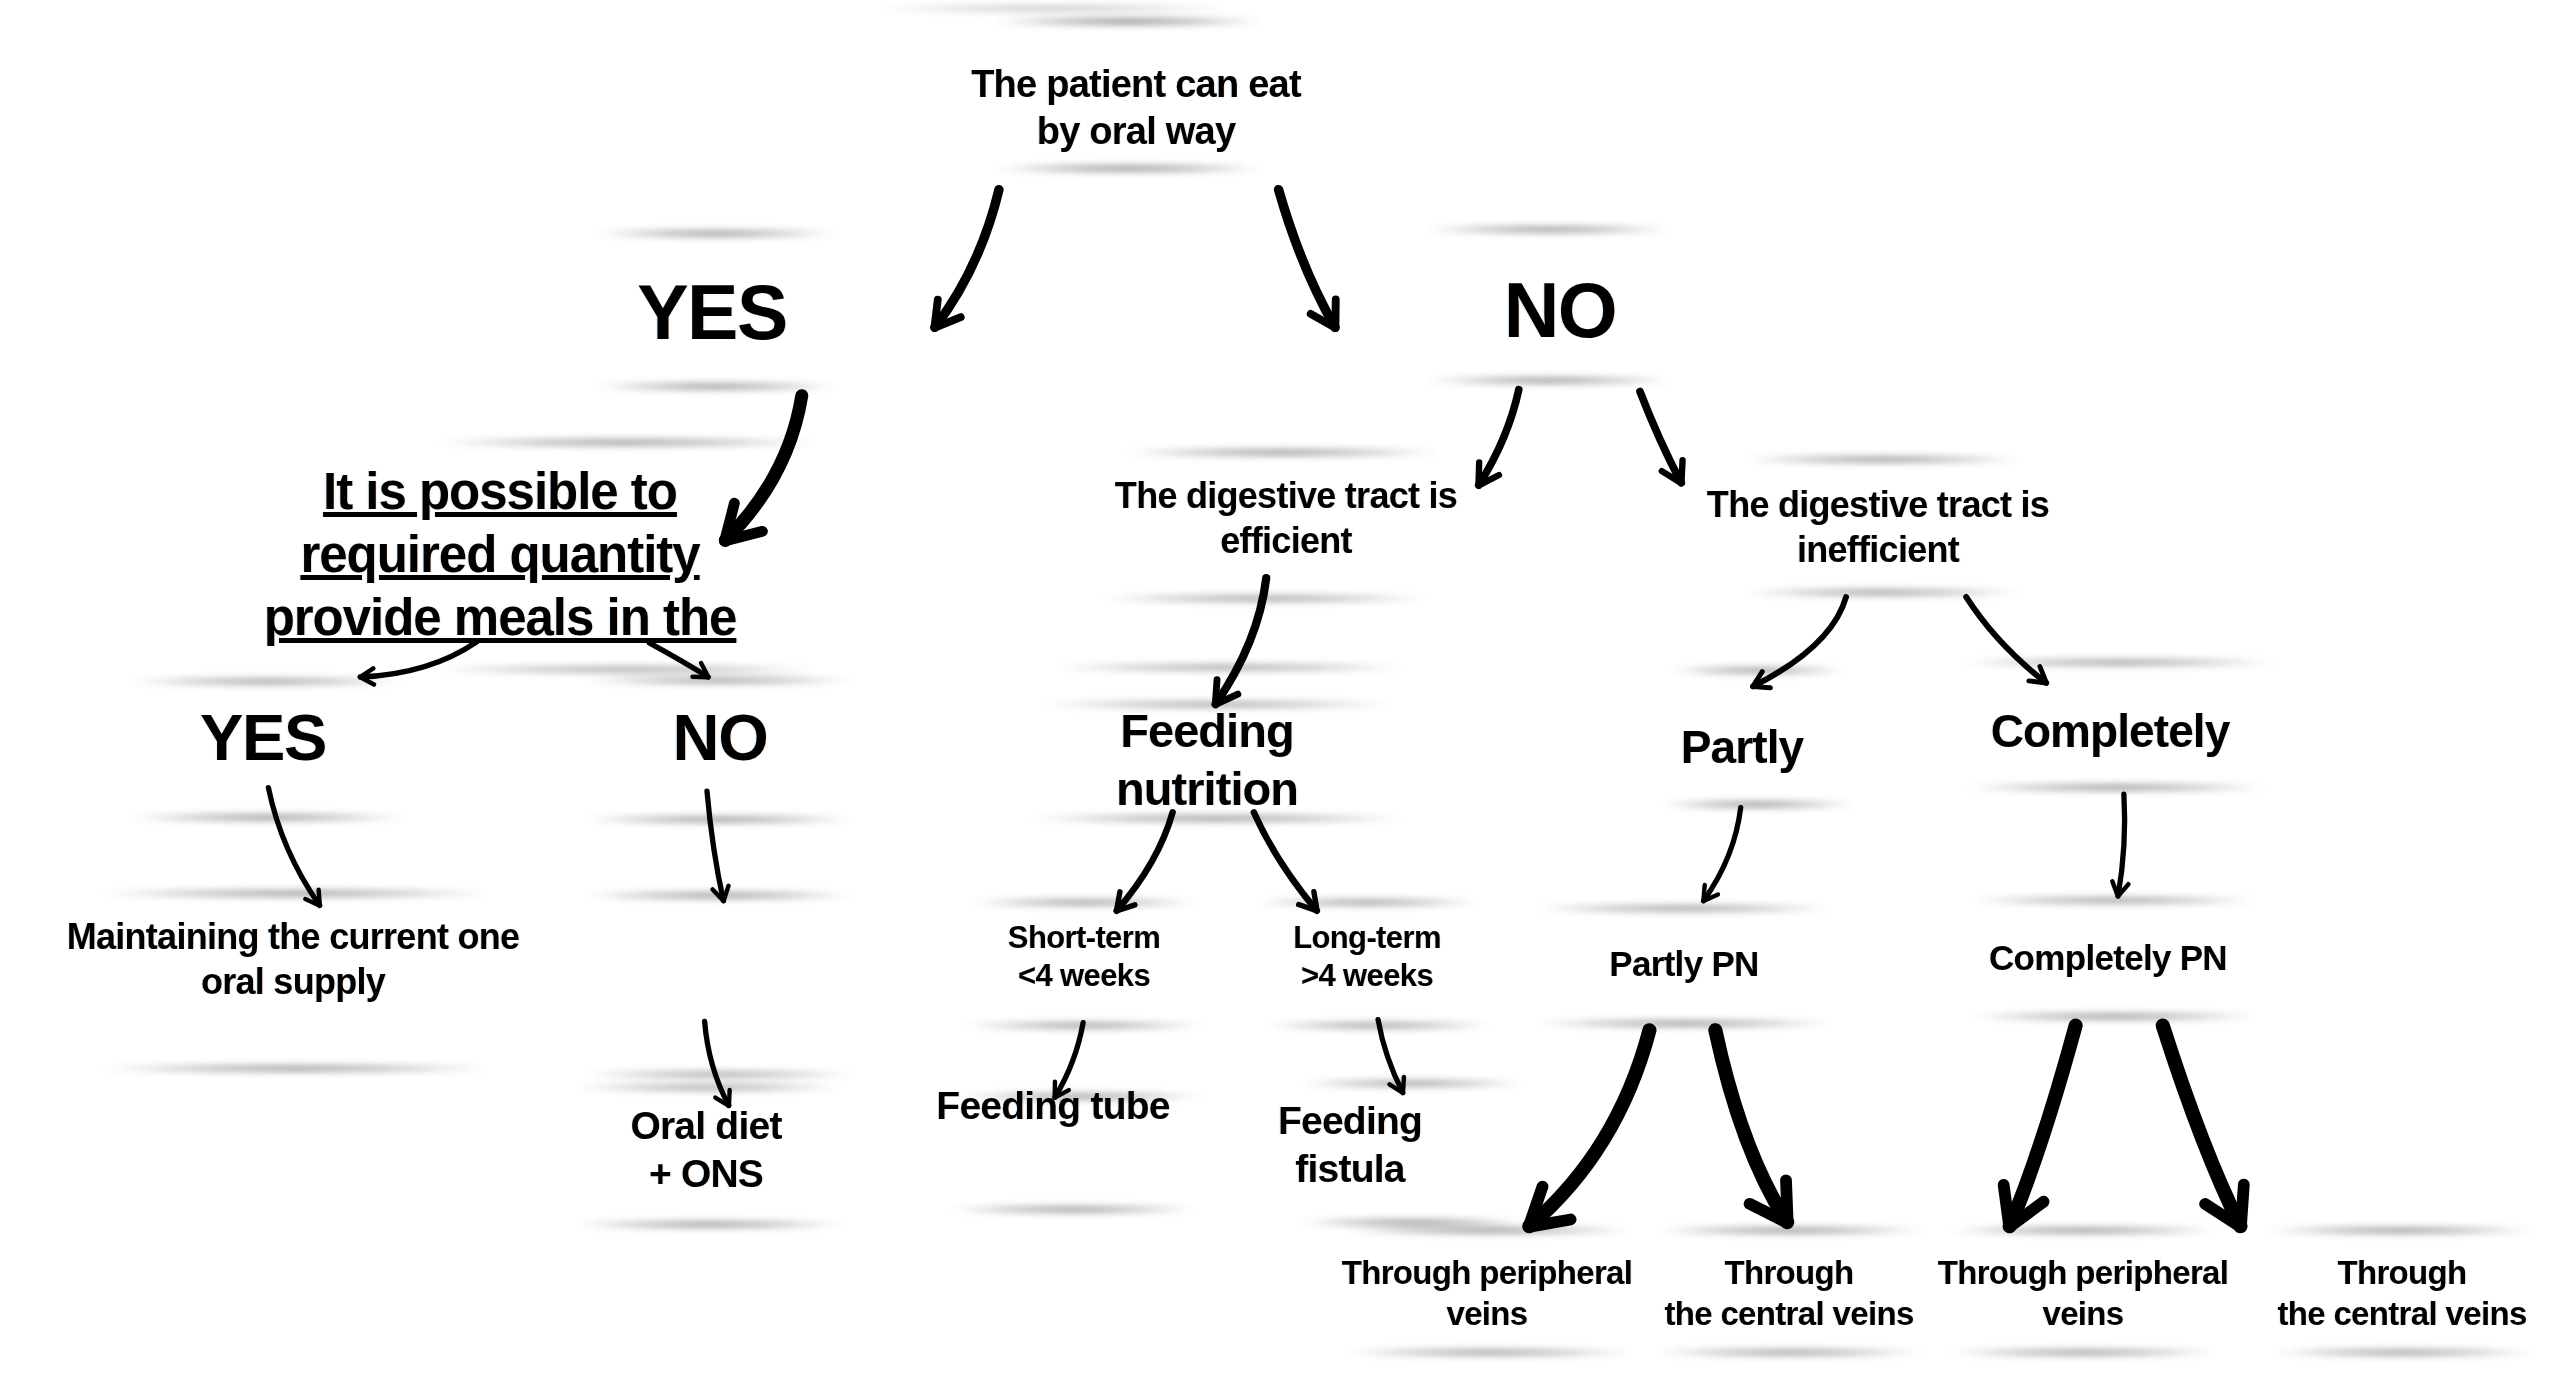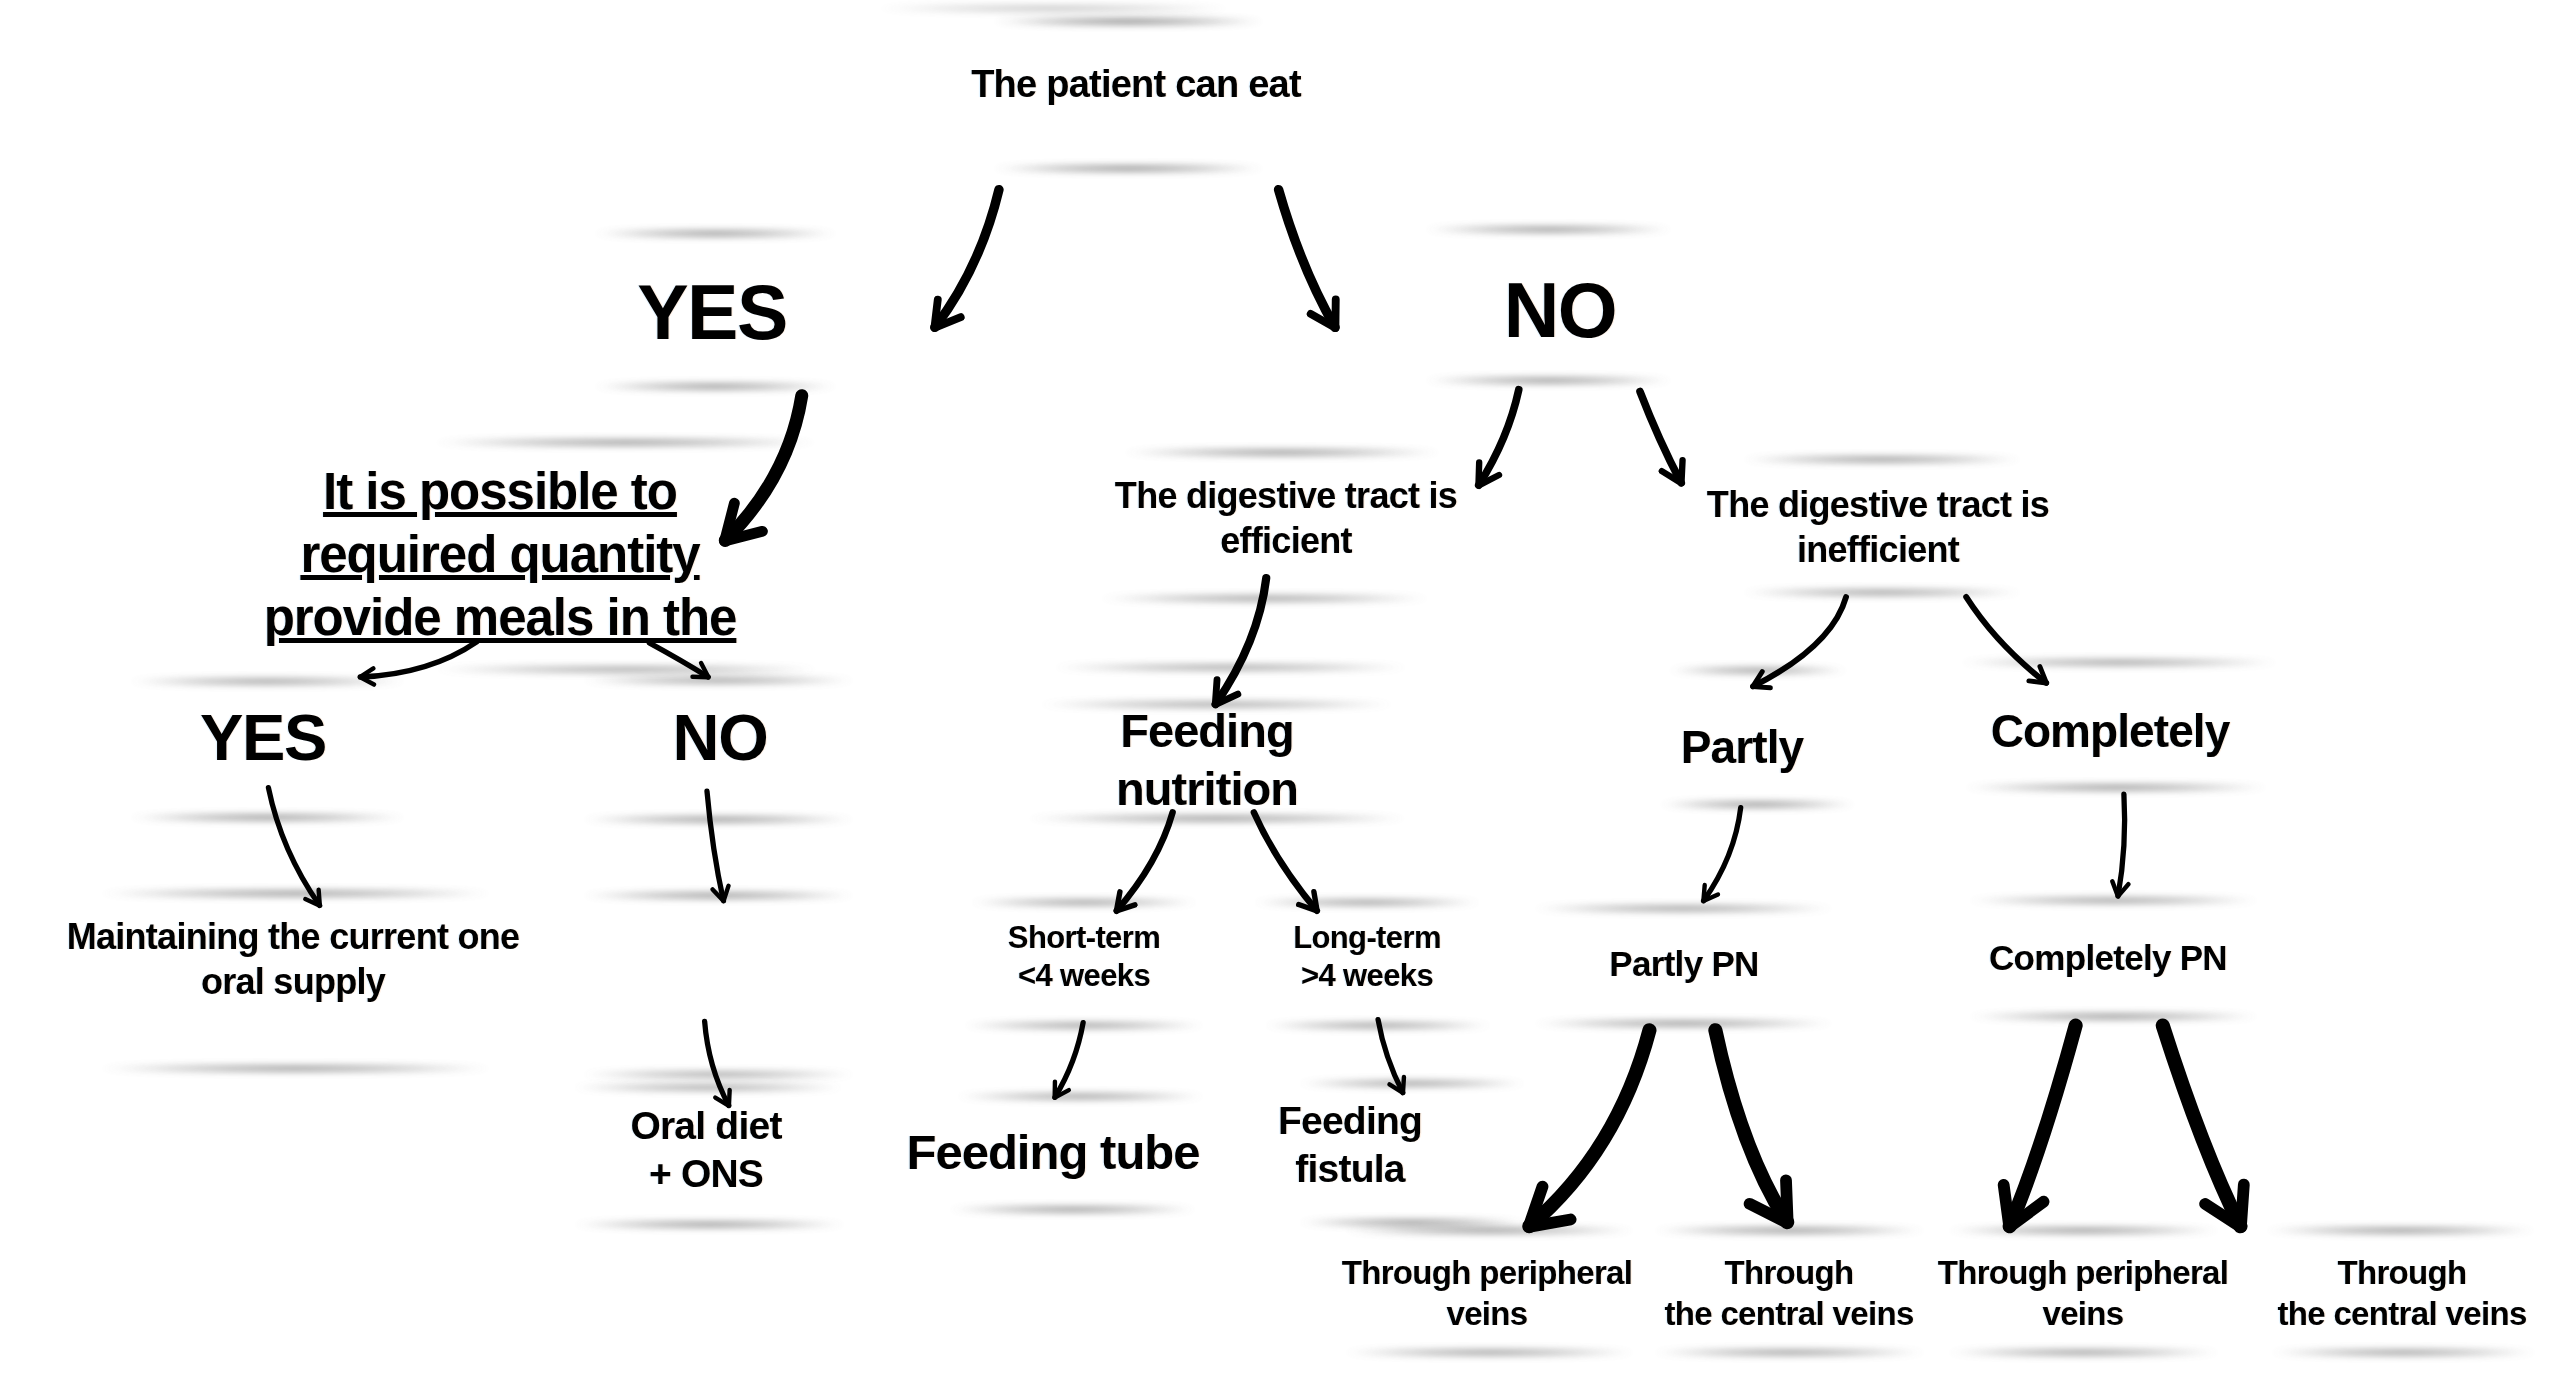--- a/index.html
+++ b/index.html
@@ -102,20 +102,21 @@
     <path class="a9" d="M2957 1372 Q2947 1455 2894 1530" marker-end="url(#ah)"></path>
     <path class="a9" d="M3608 1349 Q3613 1437 3598 1522" marker-end="url(#ah)"></path>
     <path class="a24" d="M2802 1750 Q2748 1955 2598 2083" marker-end="url(#ah)"></path>
     <path class="a24" d="M2914 1750 Q2958 1955 3036 2076" marker-end="url(#ah)"></path>
     <path class="a24" d="M3526 1742 Q3468 1955 3414 2083" marker-end="url(#ah)"></path>
     <path class="a24" d="M3674 1742 Q3742 1955 3806 2083" marker-end="url(#ah)"></path>
   </svg>
 
   <div class="node" style="left:1136px;top:61px;font-size:38px;">
     <div>The patient can eat</div>
+    <div>by oral way</div>
   </div>
 
   <div class="node" style="left:712px;top:265px;font-size:77px;">
     <div>YES</div>
   </div>
 
   <div class="node" style="left:1560px;top:263px;font-size:77px;">
     <div>NO</div>
   </div>
 
@@ -157,21 +158,21 @@
   <div class="node" style="left:1084px;top:919px;font-size:31px;">
     <div>Short-term</div>
     <div>&lt;4 weeks</div>
   </div>
 
   <div class="node" style="left:1367px;top:919px;font-size:31px;">
     <div>Long-term</div>
     <div>&gt;4 weeks</div>
   </div>
 
-  <div class="node" style="left:1053px;top:1122px;font-size:49px;">
+  <div class="node" style="left:1053px;top:1082px;font-size:39px;">
     <div>Feeding tube</div>
   </div>
 
   <div class="node" style="left:1350px;top:1097px;font-size:39px;">
     <div>Feeding</div>
     <div>fistula</div>
   </div>
 
   <div class="node" style="left:1878px;top:483px;font-size:36px;">
     <div>The digestive tract is</div>

